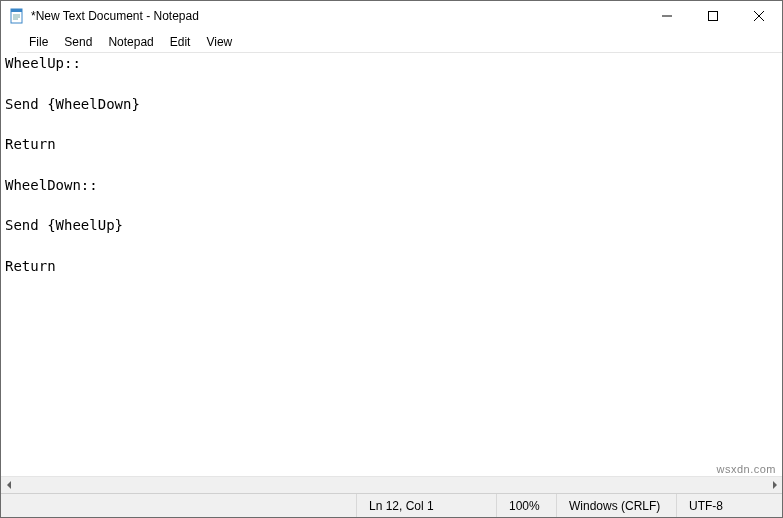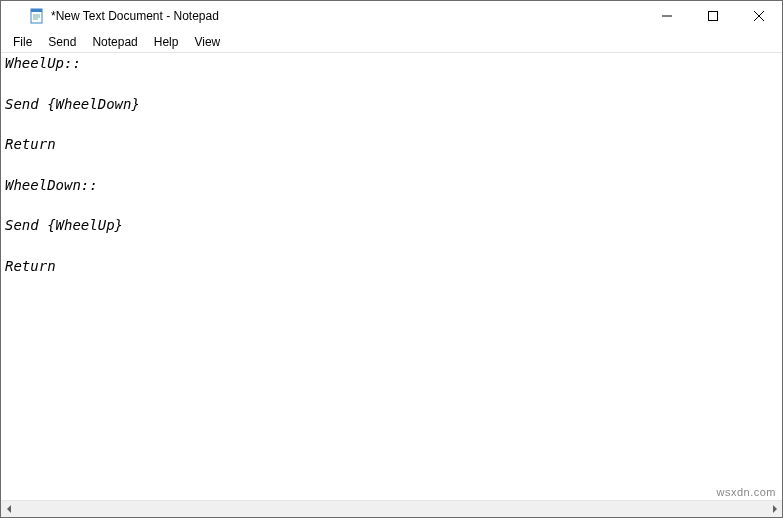--- a/index.html
+++ b/index.html
@@ -1,39 +1,39 @@
 <!DOCTYPE html>
 <html><head>
   <meta charset="utf-8">
   <style>
     * { box-sizing: border-box; margin: 0; padding: 0; }
     html, body { width: 783px; height: 518px; font-family: "Segoe UI", Tahoma, sans-serif; font-size: 12px; background: #fff; overflow: hidden; }
     .window { width: 783px; height: 518px; border: 1px solid #6b6b6b; display: flex; flex-direction: column; background: #fff; position: relative; }
-    .titlebar { height: 30px; display: flex; align-items: center; background: #fff; border-bottom: 0; margin-left: 20px; }
+    .titlebar { height: 30px; display: flex; align-items: center; background: #fff; border-bottom: 0; }
     .titlebar .icon { width: 16px; height: 16px; margin: 0 6px 0 8px; display: flex; align-items: center; justify-content: center; }
     .titlebar .title { flex: 0 0 auto; font-size: 12px; color: #000; }
     .titlebar .spacer { flex: 1; }
     .win-controls { display: flex; height: 100%; }
     .win-btn { width: 46px; height: 30px; display: flex; align-items: center; justify-content: center; background: #fff; }
     .win-btn svg { width: 10px; height: 10px; }
-    .menubar { height: 22px; display: flex; align-items: center; padding: 0 4px; background: #fff; border-bottom: 1px solid #e5e5e5; }
+    .menubar { height: 22px; display: flex; align-items: center; padding: 0 4px; background: #fff; border-bottom: 1px solid #e5e5e5; margin-left: 16px; }
     .menu-item { padding: 3px 8px; font-size: 12px; color: #000; }
     .editor { flex: 1; overflow: auto; }
-    .content { white-space: pre; font-family: Consolas, "Lucida Console", monospace; font-size: 14px; line-height: 1.45; padding: 0 4px; color: #000; font-style: italic; }
+    .content { white-space: pre; font-family: Consolas, "Lucida Console", monospace; font-size: 14px; line-height: 1.45; padding: 0 4px; color: #000; }
     .scroll-h { height: 17px; background: #f0f0f0; border-top: 1px solid #e5e5e5; display: flex; align-items: center; }
     .scroll-h .arrow { width: 17px; height: 17px; display: flex; align-items: center; justify-content: center; color: #606060; }
     .scroll-h .track { flex: 1; height: 100%; position: relative; }
     .statusbar { height: 24px; display: flex; align-items: stretch; background: #f0f0f0; border-top: 1px solid #d0d0d0; font-size: 12px; color: #000; }
     .statusbar .gap { flex: 1; border-right: 1px solid #d8d8d8; }
     .status-cell { display: flex; align-items: center; padding: 0 12px; border-right: 1px solid #d8d8d8; white-space: nowrap; }
     .status-cell.pos { width: 140px; }
     .status-cell.zoom { width: 60px; }
     .status-cell.le { width: 120px; }
     .status-cell.enc { width: 105px; border-right: none; }
-    .watermark { position: absolute; right: 6px; bottom: 19px; font-size: 11px; color: #888; letter-spacing: 0.5px; }
+    .watermark { position: absolute; right: 6px; bottom: 42px; font-size: 11px; color: #888; letter-spacing: 0.5px; }
   </style>
 </head>
 <body>
 
 <div class="window">
 
   <div class="titlebar">
     <span class="icon">
       <svg viewBox="0 0 16 16">
           <rect x="2" y="1" width="11" height="14" fill="#fff" stroke="#3a86c8" stroke-width="1"></rect>
@@ -62,21 +62,21 @@
             <line x1="10" y1="0" x2="0" y2="10" stroke="#000" stroke-width="1"></line>
           </svg>
       </div>
     </div>
   </div>
 
   <div class="menubar">
     <span class="menu-item">File</span>
     <span class="menu-item">Send</span>
     <span class="menu-item">Notepad</span>
-    <span class="menu-item">Help</span>
+    <span class="menu-item">Edit</span>
     <span class="menu-item">View</span>
   </div>
 
   <div class="editor">
     <div class="content">WheelUp::
 
 Send {WheelDown}
 
 Return
 
@@ -94,16 +94,23 @@
         </svg>
     </div>
     <div class="track"></div>
     <div class="arrow">
       <svg width="8" height="8" viewBox="0 0 8 8">
           <polygon points="3,0 3,8 7,4" fill="#606060"></polygon>
         </svg>
     </div>
   </div>
 
+  <div class="statusbar">
+    <div class="gap"></div>
+    <div class="status-cell pos">Ln 12, Col 1</div>
+    <div class="status-cell zoom">100%</div>
+    <div class="status-cell le">Windows (CRLF)</div>
+    <div class="status-cell enc">UTF-8</div>
+  </div>
 
   <div class="watermark">wsxdn.com</div>
 
 </div>
 
 </body></html>

